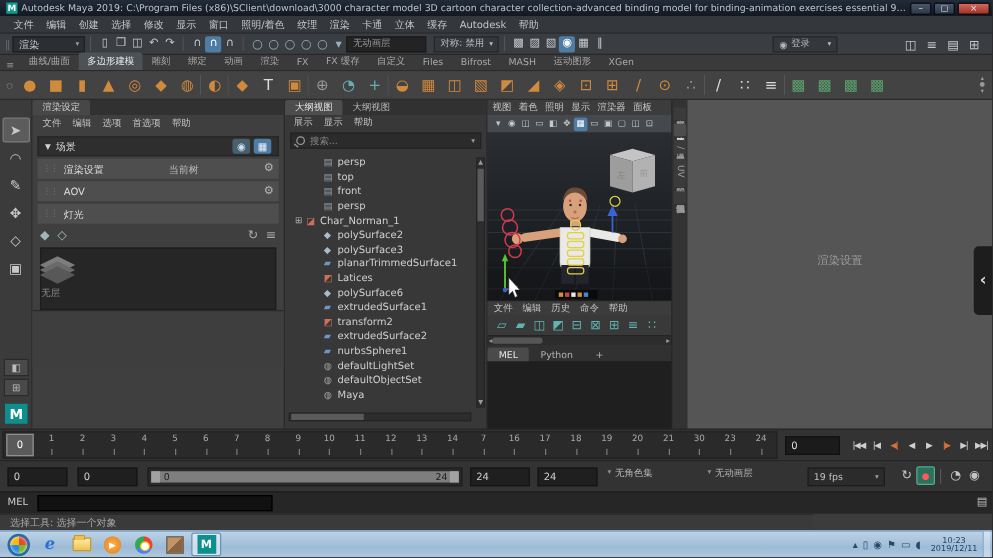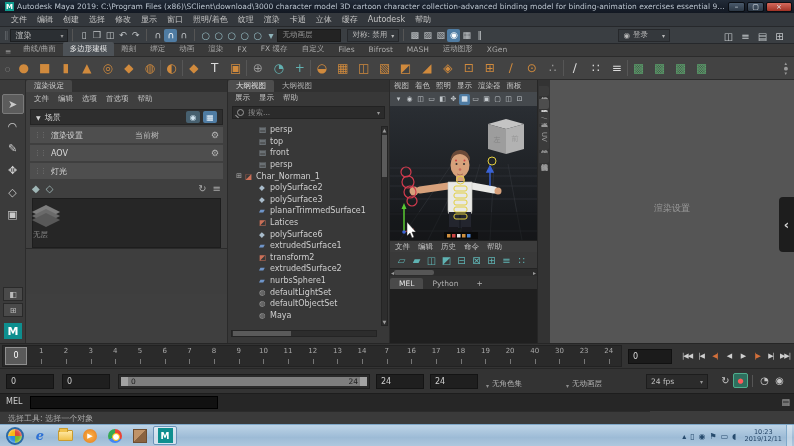--- a/index.html
+++ b/index.html
@@ -151,21 +151,21 @@
 .pb.orange{color:#d3703b}
 
 
 .rangerow{left:0;top:368px;width:794px;height:25px;background:#333;border-top:1px solid #262626}
 .nfield{position:absolute;top:5px;height:15px;background:#1f1f1f;border:1px solid #141414;color:#cfcfcf;font-size:8px;display:flex;align-items:center;padding:0 4px}
 .rslider{position:absolute;left:118px;top:5px;width:252px;height:15px;background:#2a2a2a;border:1px solid #1c1c1c}
 .rbar{position:absolute;left:2px;top:2px;right:2px;bottom:2px;background:#7e7e7e;display:flex;align-items:center}
 .rhandle{width:7px;height:100%;background:#a2a2a2;flex:none}
 .rbar .lmin{color:#202020;font-size:7.5px;margin-left:3px}
 .rbar .lmax{color:#202020;font-size:7.5px;margin-left:auto;margin-right:2px}
-.ddrop{position:absolute;top:5px;height:15px;display:flex;align-items:flex-end;color:#b8b8b8;font-size:7.5px;white-space:nowrap}
+.ddrop{position:absolute;top:5px;height:15px;display:flex;align-items:flex-start;color:#b8b8b8;font-size:7.5px;white-space:nowrap}
 .ddrop .arr{font-size:6px;color:#8d8d8d;margin-right:3px}
 .fpsbox{position:absolute;left:646px;top:5px;width:62px;height:15px;background:#2b2b2b;border:1px solid #1d1d1d;color:#c0c0c0;font-size:7.5px;display:flex;align-items:center;padding:0 4px}
 .fpsbox .arr{margin-left:auto;font-size:6px;color:#999}
 .ranicons{position:absolute;left:718px;top:4px;display:flex;align-items:center}
 .ri{width:15px;height:15px;display:flex;align-items:center;justify-content:center;color:#c5c5c5;font-size:10px}
 .ri.autokey{background:#2e6f5e;border:1px solid #4fae8e;border-radius:2px;color:#ff5a5a;font-size:7px}
 
 
 .melrow{left:0;top:393px;width:794px;height:18px;background:#262626;border-top:1px solid #1d1d1d}
 .mel-label{position:absolute;left:6px;top:3px;font-size:8px;color:#cfcfcf}
@@ -755,21 +755,21 @@
           <span class="tick">11</span>
           <span class="tick">12</span>
           <span class="tick">13</span>
           <span class="tick">14</span>
           <span class="tick">7</span>
           <span class="tick">16</span>
           <span class="tick">17</span>
           <span class="tick">18</span>
           <span class="tick">19</span>
           <span class="tick">20</span>
-          <span class="tick">40</span>
+          <span class="tick">21</span>
           <span class="tick">30</span>
           <span class="tick">23</span>
           <span class="tick">24</span>
         </div>
     </div>
     <div class="framefield">0</div>
     <div class="playbtns">
 
     <span class="pb">|◀◀</span>
         <span class="pb">|◀</span>
@@ -797,21 +797,21 @@
     <div class="nfield" style="left:430px;width:48px">24</div>
     <div class="ddrop" style="left:486px">
       <span class="arr">▾</span>
       <span>无角色集</span>
     </div>
     <div class="ddrop" style="left:566px">
       <span class="arr">▾</span>
       <span>无动画层</span>
     </div>
     <div class="fpsbox">
-      <span>24 fps</span>
+      <span>19 fps</span>
       <span class="arr">▾</span>
     </div>
     <div class="ranicons">
       <span class="ri">↻</span>
       <span class="ri autokey">●</span>
       <span class="sep"></span>
       <span class="ri">◔</span>
       <span class="ri">◉</span>
     </div>
   </div>

